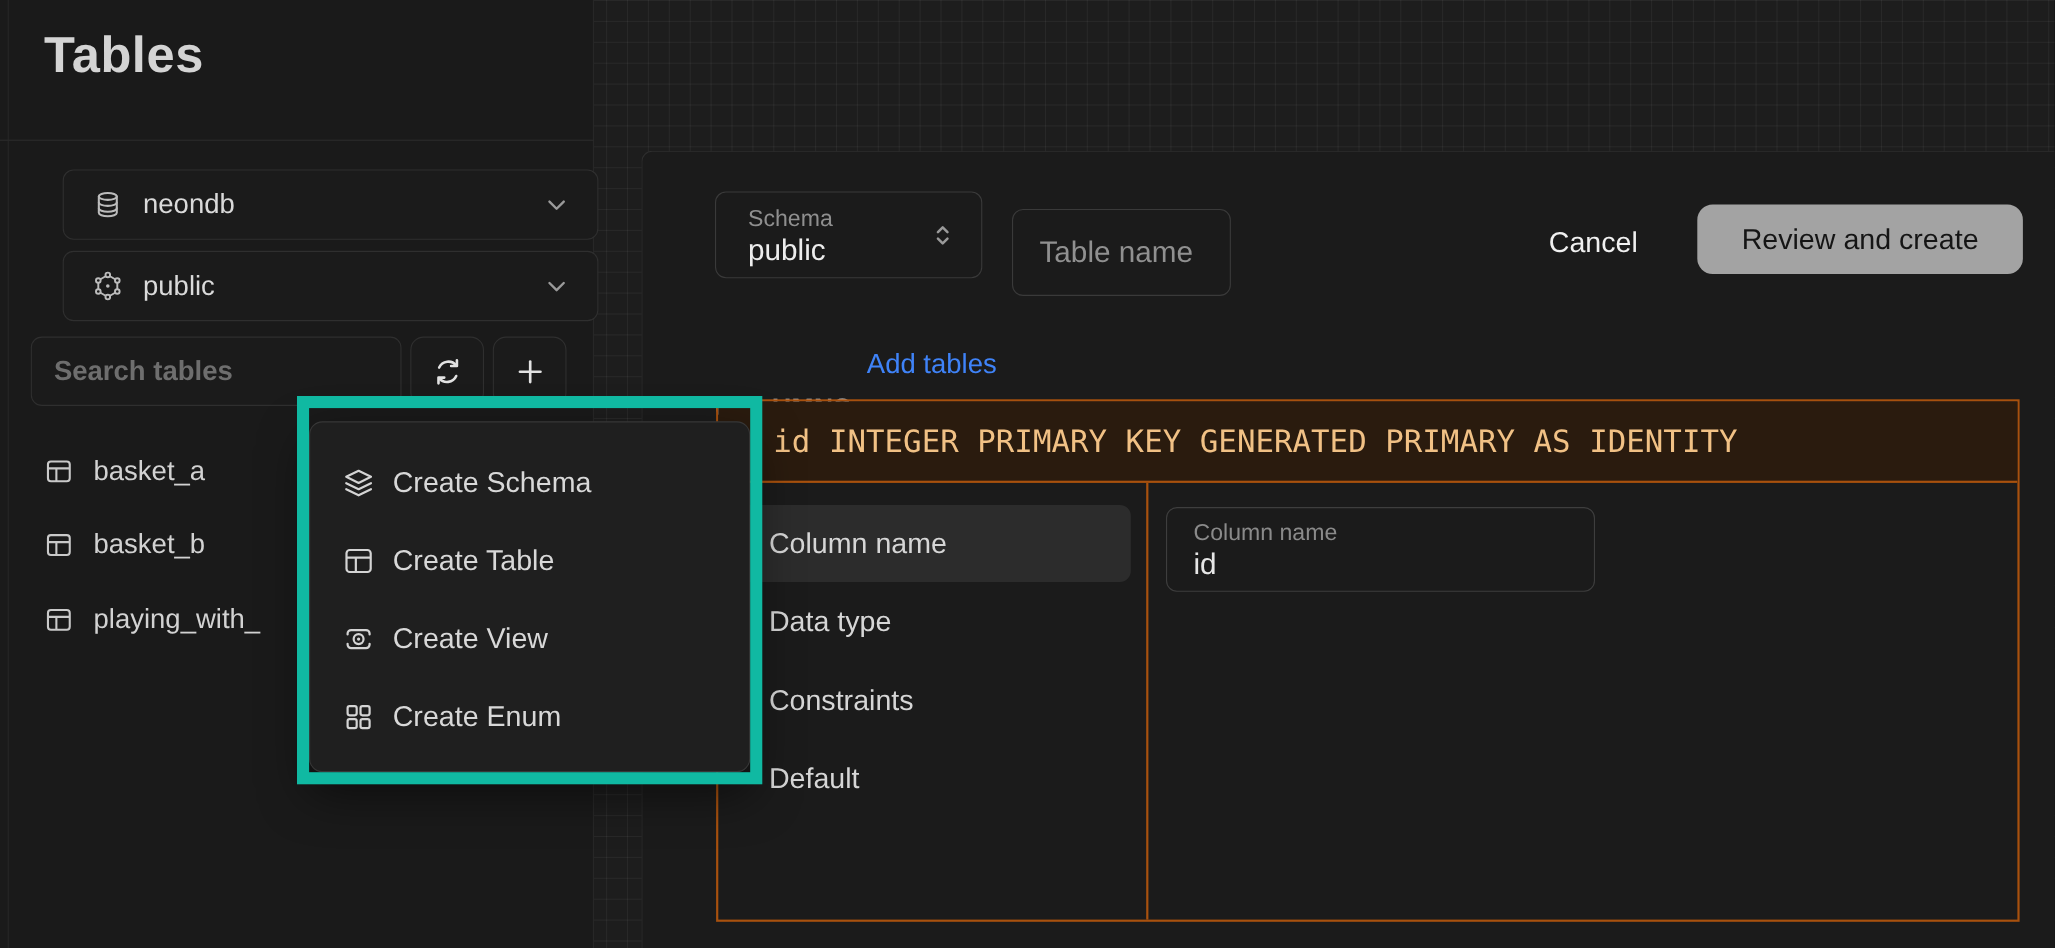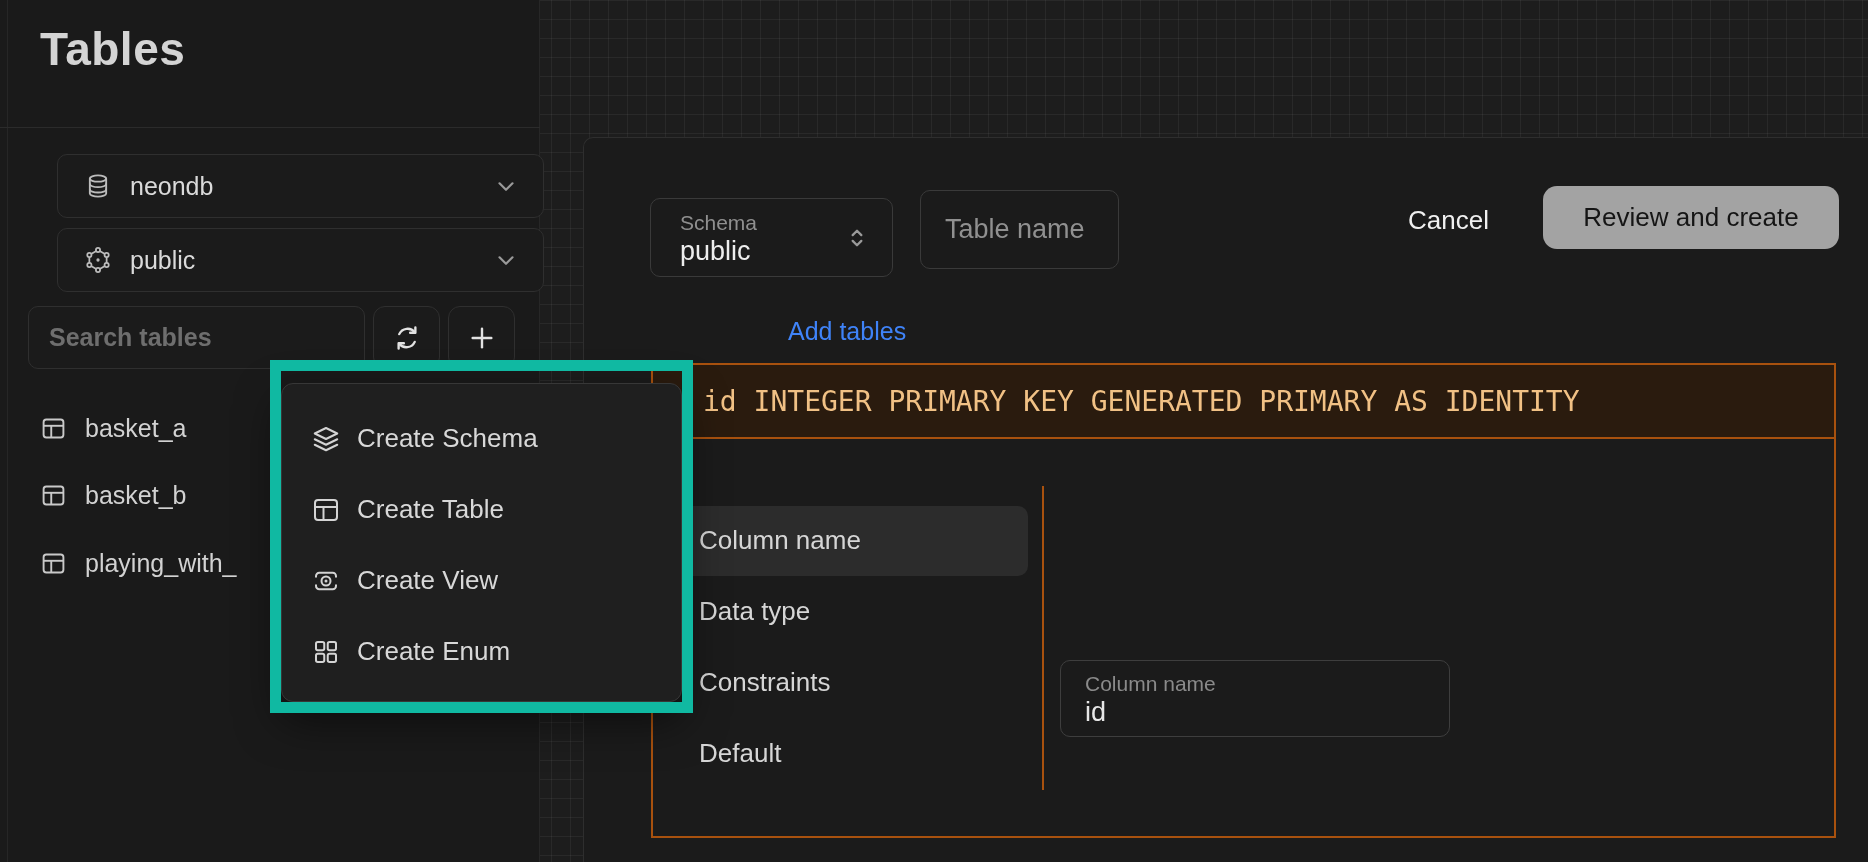--- a/index.html
+++ b/index.html
@@ -65,21 +65,21 @@
   
   .panel {
     position:absolute; left:583px; top:137px; right:0; bottom:0;
     background:#1b1b1b; border-top:1px solid #2e2e2e; border-left:1px solid #2e2e2e;
     border-top-left-radius:10px; z-index:1;
   }
   .field-box {
     position:absolute; height:79px; border:1px solid #3a3a3a; border-radius:10px;
     background:#1b1b1b;
   }
-  #schema-field { left:66px; top:60px; width:243px; cursor:pointer; }
+  #schema-field { left:66px; top:36px; width:243px; cursor:pointer; }
   #schema-field .ff-label { position:absolute; left:29px; top:12px; font-size:21px; color:#8f8f8f; }
   #schema-field .ff-value { position:absolute; left:29px; top:37px; font-size:27px; color:#ededed; }
   #schema-field .ff-updown { position:absolute; right:22px; top:26px; width:26px; height:28px; }
   #tablename-field {
     left:336px; top:52px; width:199px; height:79px;
     border:1px solid #3a3a3a; border-radius:10px; background:#1b1b1b;
     position:absolute; font-size:27px; color:#e6e6e6; padding:0 24px; outline:none;
     font-family:"Liberation Sans", sans-serif;
   }
   #tablename-field::placeholder { color:#909090; }
@@ -103,21 +103,21 @@
   .editor-box {
     position:absolute; left:67px; top:225px; width:1185px; height:475px;
     border:2px solid #a8510e;
   }
   .code-row {
     height:74px; background:#2a1b0e; border-bottom:2px solid #a8510e;
     display:flex; align-items:center; padding-left:50px;
     font-family:"DejaVu Sans Mono", monospace; font-size:28px; color:#f1c185;
     white-space:nowrap; overflow:hidden; cursor:pointer;
   }
-  .editor-details { display:flex; height:397px;align-items:center; }
+  .editor-details { display:flex; height:397px; }
   .editor-nav {
     width:391px; flex:none; border-right:2px solid #a8510e;
     padding:20px 14px 0 12px;
   }
   .nav-item {
     height:70px; margin-bottom:1px; display:flex; align-items:center;
     padding-left:34px; font-size:26px; color:#d6d6d6; border-radius:10px; cursor:pointer;
   }
   .nav-item.selected { background:#2c2c2c; }
   .editor-form { flex:1; position:relative; }

